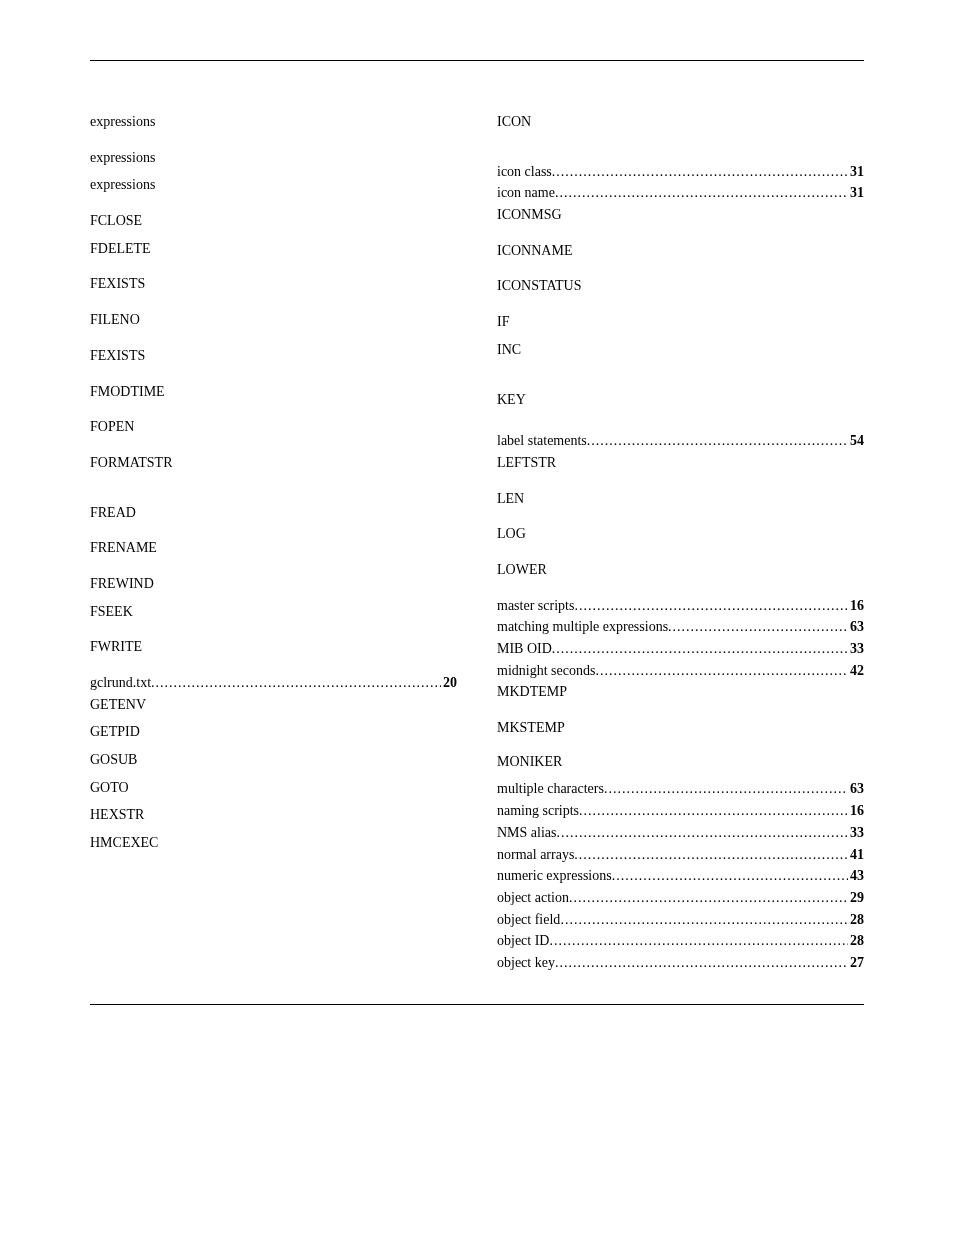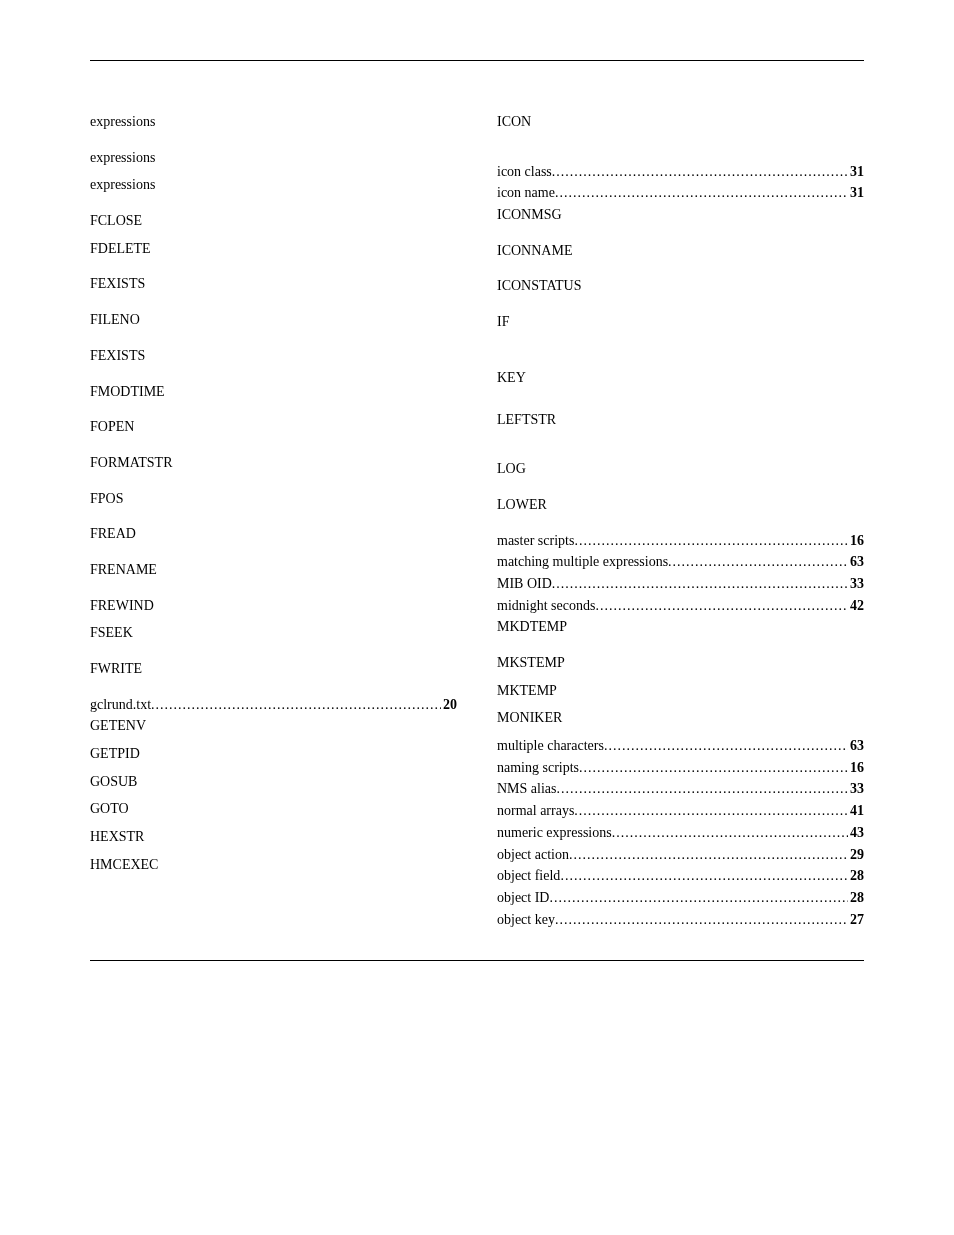--- a/index.html
+++ b/index.html
@@ -94,23 +94,20 @@
         </div>
         <div style="height: 14px;"></div>
         <div class="entry-line">
           <span class="label">FOPEN</span>
         </div>
         <div style="height: 14px;"></div>
         <div class="entry-line">
           <span class="label">FORMATSTR</span>
         </div>
         <div style="height: 14px;"></div>
-        <div class="entry-line">
-          <span class="label">FPOS</span>
-        </div>
         <div style="height: 14px;"></div>
         <div class="entry-line">
           <span class="label">FREAD</span>
         </div>
         <div style="height: 14px;"></div>
         <div class="entry-line">
           <span class="label">FRENAME</span>
         </div>
         <div style="height: 14px;"></div>
         <div class="entry-line">
@@ -180,31 +177,42 @@
         </div>
         <div style="height: 14px;"></div>
         <div class="entry-line">
           <span class="label">ICONSTATUS</span>
         </div>
         <div style="height: 14px;"></div>
         <div class="entry-line">
           <span class="label">IF</span>
         </div>
         <div style="height: 6px;"></div>
+        <div class="entry-line">
+          <span class="label">INC</span>
+        </div>
         <div style="height: 14px;"></div>
         <div style="height: 14px;"></div>
         <div class="entry-line">
           <span class="label">KEY</span>
         </div>
         <div style="height: 14px;"></div>
         <div style="height: 6px;"></div>
         <div class="entry-line">
+          <span class="label">label statements</span>
+          <span class="dots"></span>
+          <span class="page-no">54</span>
+        </div>
+        <div class="entry-line">
           <span class="label">LEFTSTR</span>
         </div>
         <div style="height: 14px;"></div>
+        <div class="entry-line">
+          <span class="label">LEN</span>
+        </div>
         <div style="height: 14px;"></div>
         <div class="entry-line">
           <span class="label">LOG</span>
         </div>
         <div style="height: 14px;"></div>
         <div class="entry-line">
           <span class="label">LOWER</span>
         </div>
         <div style="height: 14px;"></div>
         <div class="entry-line">
@@ -228,23 +236,20 @@
           <span class="page-no">42</span>
         </div>
         <div class="entry-line">
           <span class="label">MKDTEMP</span>
         </div>
         <div style="height: 14px;"></div>
         <div class="entry-line">
           <span class="label">MKSTEMP</span>
         </div>
         <div style="height: 6px;"></div>
-        <div class="entry-line">
-          <span class="label">MKTEMP</span>
-        </div>
         <div style="height: 6px;"></div>
         <div class="entry-line">
           <span class="label">MONIKER</span>
         </div>
         <div style="height: 6px;"></div>
         <div class="entry-line">
           <span class="label">multiple characters</span>
           <span class="dots"></span>
           <span class="page-no">63</span>
         </div>

